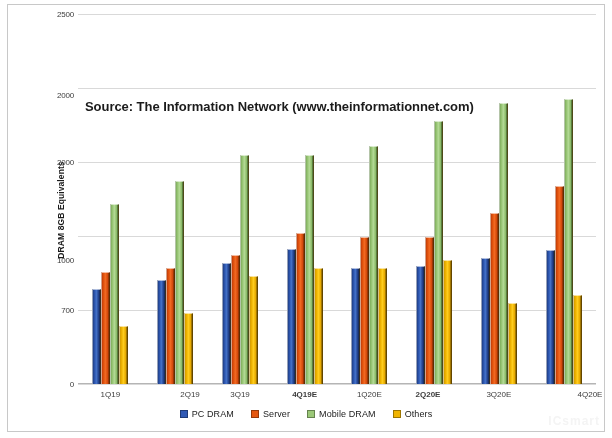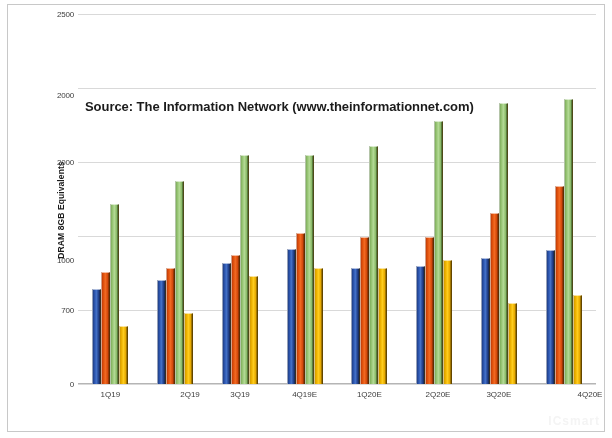--- a/index.html
+++ b/index.html
@@ -255,23 +255,41 @@
         <div class="bar s1" title="Server 4Q20E: 1335" style="left: 23.375px; height: 197.58px;"></div>
         <div class="bar s2" title="Mobile DRAM 4Q20E: 1925" style="left: 32.375px; height: 284.9px;"></div>
         <div class="bar s3" title="Others 4Q20E: 600" style="left: 41.375px; height: 88.8px;"></div>
       </div>
     </div>
 
   <div id="xtick-holder">
       <div class="xtick" style="left: 110.375px;">1Q19</div>
       <div class="xtick" style="left: 190px;">2Q19</div>
       <div class="xtick" style="left: 240px;">3Q19</div>
-      <div class="xtick" style="left: 304.625px;">4Q19E</div>
+      <div class="xtick" style="left: 304.625px; font-weight: bold;">4Q19E</div>
       <div class="xtick" style="left: 369.375px;">1Q20E</div>
-      <div class="xtick" style="left: 438px;">2Q20E</div>
+      <div class="xtick" style="left: 428px; font-weight: bold;">2Q20E</div>
       <div class="xtick" style="left: 498.875px;">3Q20E</div>
       <div class="xtick" style="left: 590px;">4Q20E</div>
     </div>
 
+  <div class="legend" id="legend">
+      <div class="legend-item">
+        <span class="legend-swatch" style="background: rgb(47, 89, 180);"></span>
+        <span class="legend-label">PC DRAM</span>
+      </div>
+      <div class="legend-item">
+        <span class="legend-swatch" style="background: rgb(228, 86, 15);"></span>
+        <span class="legend-label">Server</span>
+      </div>
+      <div class="legend-item">
+        <span class="legend-swatch" style="background: rgb(155, 200, 120);"></span>
+        <span class="legend-label">Mobile DRAM</span>
+      </div>
+      <div class="legend-item">
+        <span class="legend-swatch" style="background: rgb(240, 180, 0);"></span>
+        <span class="legend-label">Others</span>
+      </div>
+    </div>
 
   <div class="watermark">ICsmart</div>
 
 </div>
 
 </body></html>

